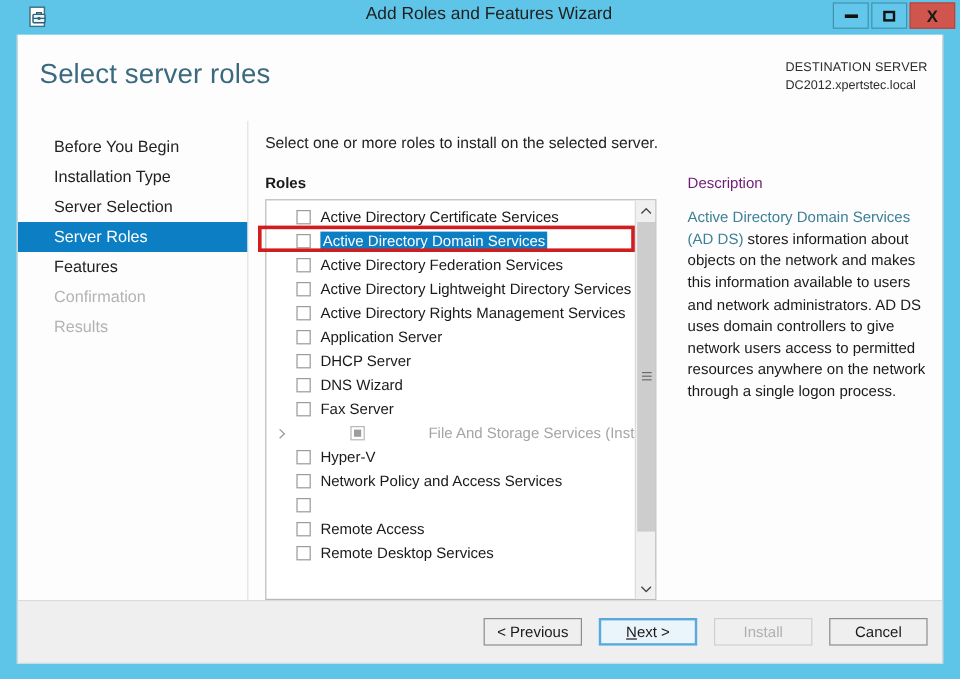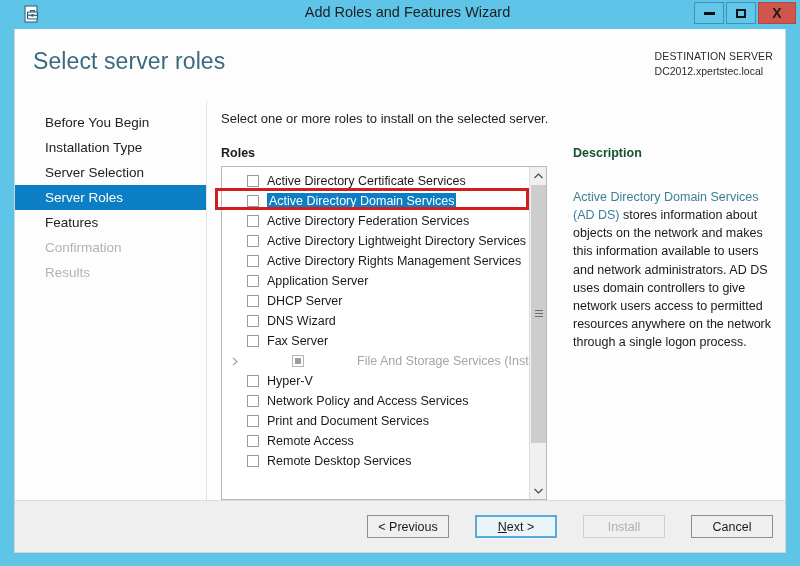--- a/index.html
+++ b/index.html
@@ -289,42 +289,42 @@
     width: 314px;
     height: 22px;
     border: 3px solid #d01e20;
     pointer-events: none;
     z-index: 10;
   }
 
   
   .desc-title {
     font-size: 12.5px;
-    font-weight: bold;
-    color: #14532d;
-    margin-bottom: 28px;
+    font-weight: normal;
+    color: #701a75;
+    margin-bottom: 12px;
   }
   .desc-body {
     font-size: 12.5px;
     line-height: 1.45;
     color: #1a1a1a;
   }
   .desc-body .lead { color: #3d7f97; }
 
   
   .footer {
     flex: 0 0 auto;
     height: 52px;
     background: #efefef;
     border-top: 1px solid #dcdcdc;
     display: flex;
     align-items: center;
     justify-content: flex-end;
     padding-right: 12px;
-    gap: 26px;
+    gap: 14px;
   }
   .btn {
     min-width: 82px;
     height: 23px;
     padding: 0 10px;
     font-size: 12.5px;
     background: #efefef;
     border: 1px solid #8d8d8d;
     color: #1a1a1a;
     cursor: pointer;
@@ -463,21 +463,20 @@
                       <span class="role-label">Hyper-V</span>
                     </div>
                     <div class="role-row">
                       <span class="expander"></span>
                       <span class="cb"></span>
                       <span class="role-label">Network Policy and Access Services</span>
                     </div>
                     <div class="role-row">
                       <span class="expander"></span>
                       <span class="cb"></span>
-                      <span class="role-label">Print and Document Services</span>
                     </div>
                     <div class="role-row">
                       <span class="expander"></span>
                       <span class="cb"></span>
                       <span class="role-label">Remote Access</span>
                     </div>
                     <div class="role-row">
                       <span class="expander"></span>
                       <span class="cb"></span>
                       <span class="role-label">Remote Desktop Services</span>

